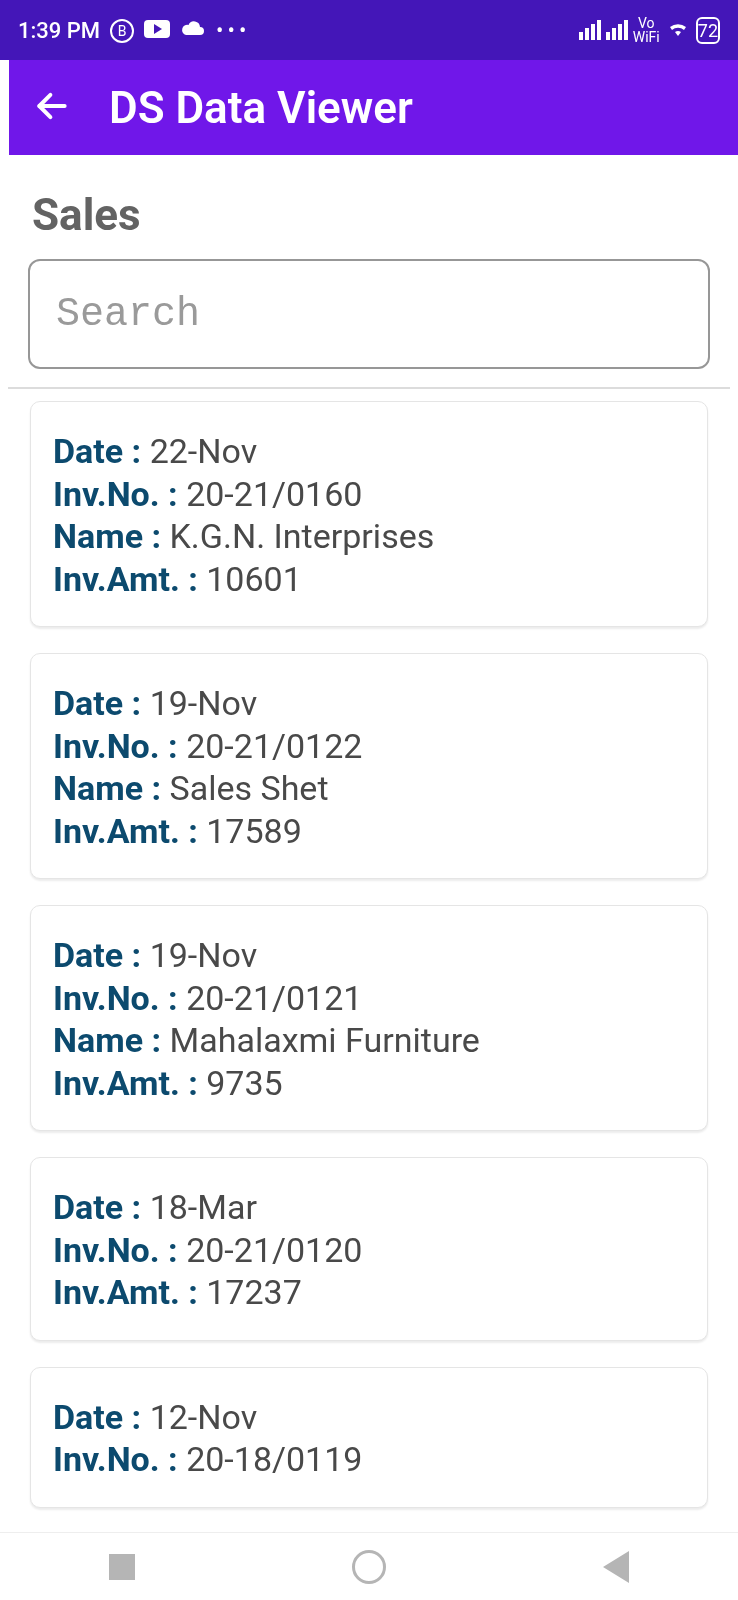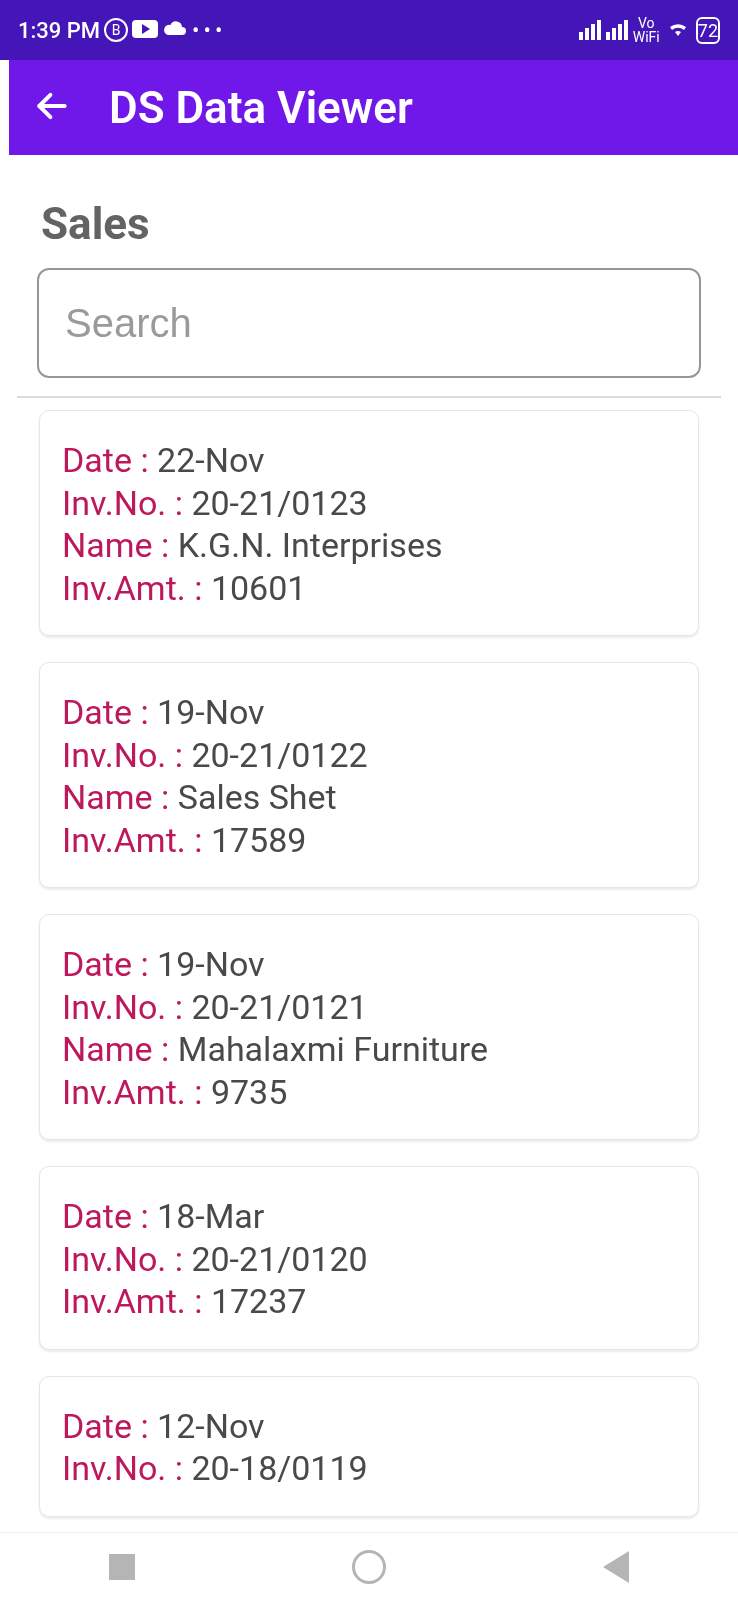--- a/index.html
+++ b/index.html
@@ -14,21 +14,21 @@
     .status-bar {
       background: #4416b8;
       height: 60px;
       display: flex;
       justify-content: space-between;
       align-items: center;
       padding: 0 18px;
       color: #fff;
       font-size: 22px;
     }
-    .status-left { display: flex; align-items: center; gap: 4px; }
+    .status-left { display: flex; align-items: flex-end; gap: 10px; }
     .status-right { display: flex; align-items: center; gap: 5px; }
     .status-time { font-weight: 500; }
     .battery-box {
       border: 2px solid #fff;
       border-radius: 6px;
       padding: 1px 0;
       font-size: 18px;
     }
     .app-bar {
       background: #7017e9;
@@ -39,41 +39,42 @@
       gap: 38px;
       margin-left: 9px;
     }
     .back-arrow { color: #fff; }
     .app-title {
       color: #fff;
       font-size: 44px;
       font-weight: 600;
     }
     .content {
-      padding: 17px;
+      padding: 8px;
     }
     .page-title {
       color: #636363;
       font-size: 44px;
       font-weight: 700;
       padding: 26px 24px 18px 24px;
     }
     .search-container {
       padding: 0 20px 18px 20px;
     }
     .search-input {
       width: 100%;
       height: 110px;
       border: 2px solid #979797;
       border-radius: 12px;
       font-size: 40px;
       padding: 0 26px;
       color: #555;
       outline: none;
       background: #fff;
+      font-family: Liberation Mono, monospace;
     }
     .search-input::placeholder { color: #9a9a9a; }
     .divider {
       height: 2px;
       background: #dcdcdc;
       margin-bottom: 12px;
     }
     .list {
       padding: 0 22px;
     }
@@ -84,22 +85,22 @@
       margin-bottom: 26px;
       background: #fff;
       box-shadow: 0 2px 2px rgba(0,0,0,0.08);
     }
     .card-row {
       font-size: 34px;
       line-height: 1.25;
       color: #494949;
     }
     .card-label {
-      font-weight: 400;
-      color: #be185d;
+      font-weight: 700;
+      color: #0c4a6e;
     }
     .nav-bar {
       position: absolute;
       bottom: 0;
       left: 0;
       right: 0;
       height: 68px;
       background: #fff;
       display: flex;
       justify-content: space-around;
@@ -186,21 +187,21 @@
 
 <div class="content">
   <div class="page-title">Sales</div>
   <div class="search-container">
     <input class="search-input" type="text" placeholder="Search" style="">
   </div>
   <div class="divider"></div>
   <div class="list" id="list">
       <div class="card">
         <div class="card-row"><span class="card-label">Date : </span><span>22-Nov</span></div>
-        <div class="card-row"><span class="card-label">Inv.No. : </span><span>20-21/0123</span></div>
+        <div class="card-row"><span class="card-label">Inv.No. : </span><span>20-21/0160</span></div>
         <div class="card-row"><span class="card-label">Name : </span><span>K.G.N. Interprises</span></div>
         <div class="card-row"><span class="card-label">Inv.Amt. : </span><span>10601</span></div>
       </div>
       <div class="card">
         <div class="card-row"><span class="card-label">Date : </span><span>19-Nov</span></div>
         <div class="card-row"><span class="card-label">Inv.No. : </span><span>20-21/0122</span></div>
         <div class="card-row"><span class="card-label">Name : </span><span>Sales Shet</span></div>
         <div class="card-row"><span class="card-label">Inv.Amt. : </span><span>17589</span></div>
       </div>
       <div class="card">

